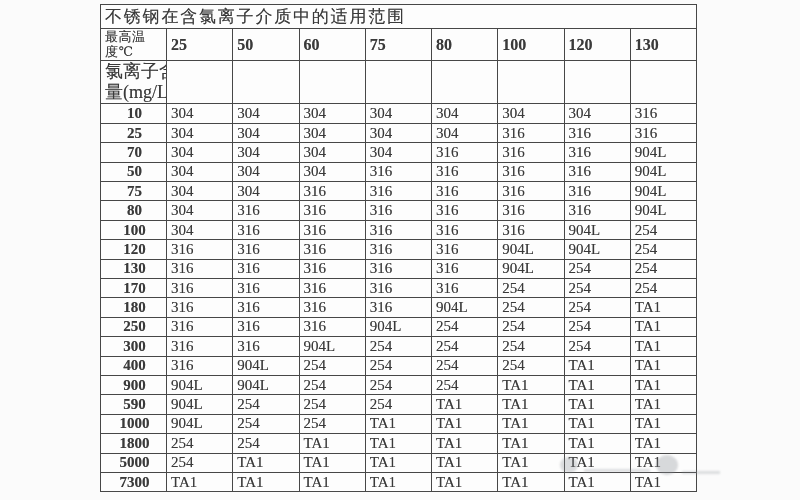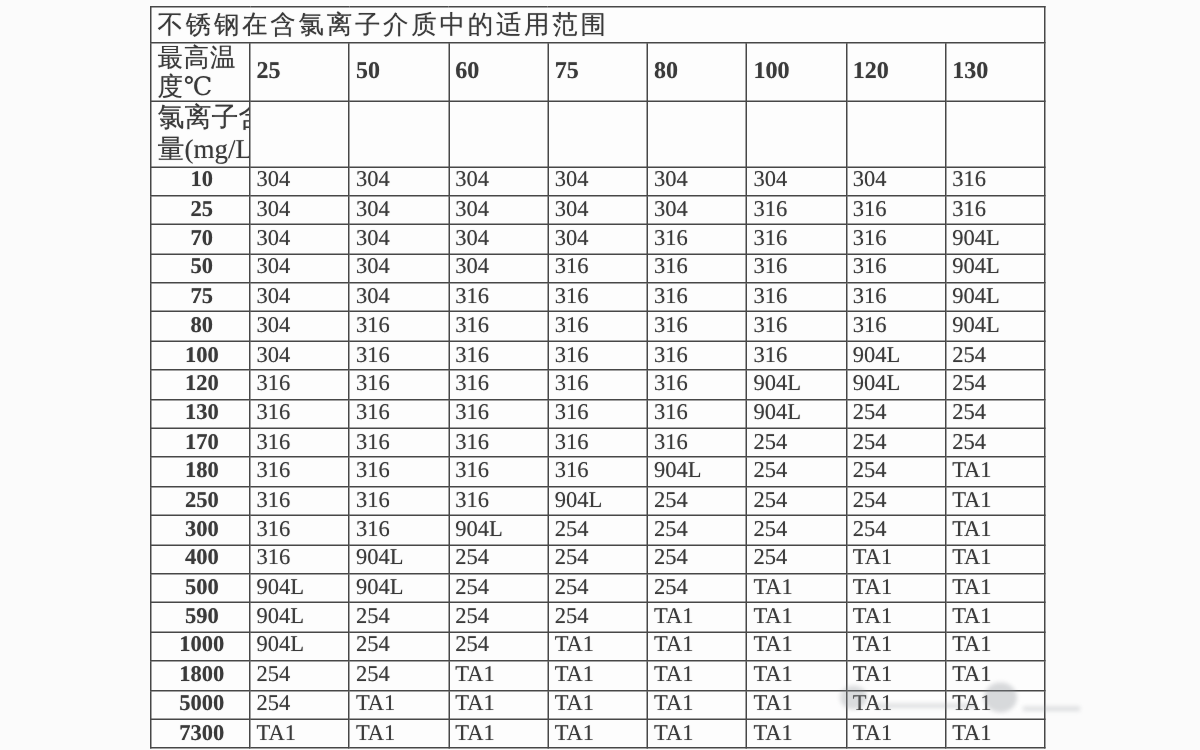--- a/index.html
+++ b/index.html
@@ -37,21 +37,21 @@
     font-size: 17px;
     letter-spacing: 1.8px;
     font-weight: 400;
   }
   .temp-row td {
     height: 31px;
     font-size: 16px;
     font-weight: bold;
   }
   .temp-row td.label-cell {
-    font-size: 17px;
+    font-size: 13px;
     font-weight: 400;
     line-height: 1.12;
     letter-spacing: 0.5px;
   }
   .conc-row td { height: 35px; }
   .conc-row td.label-cell {
     font-size: 18px;
     font-weight: 400;
     line-height: 1.18;
   }
@@ -285,21 +285,21 @@
           <td>316</td>
           <td>904L</td>
           <td>254</td>
           <td>254</td>
           <td>254</td>
           <td>254</td>
           <td>TA1</td>
           <td>TA1</td>
         </tr>
         <tr>
-          <td class="row-label">500</td>
+          <td class="row-label">900</td>
           <td>904L</td>
           <td>904L</td>
           <td>254</td>
           <td>254</td>
           <td>254</td>
           <td>TA1</td>
           <td>TA1</td>
           <td>TA1</td>
         </tr>
         <tr>

